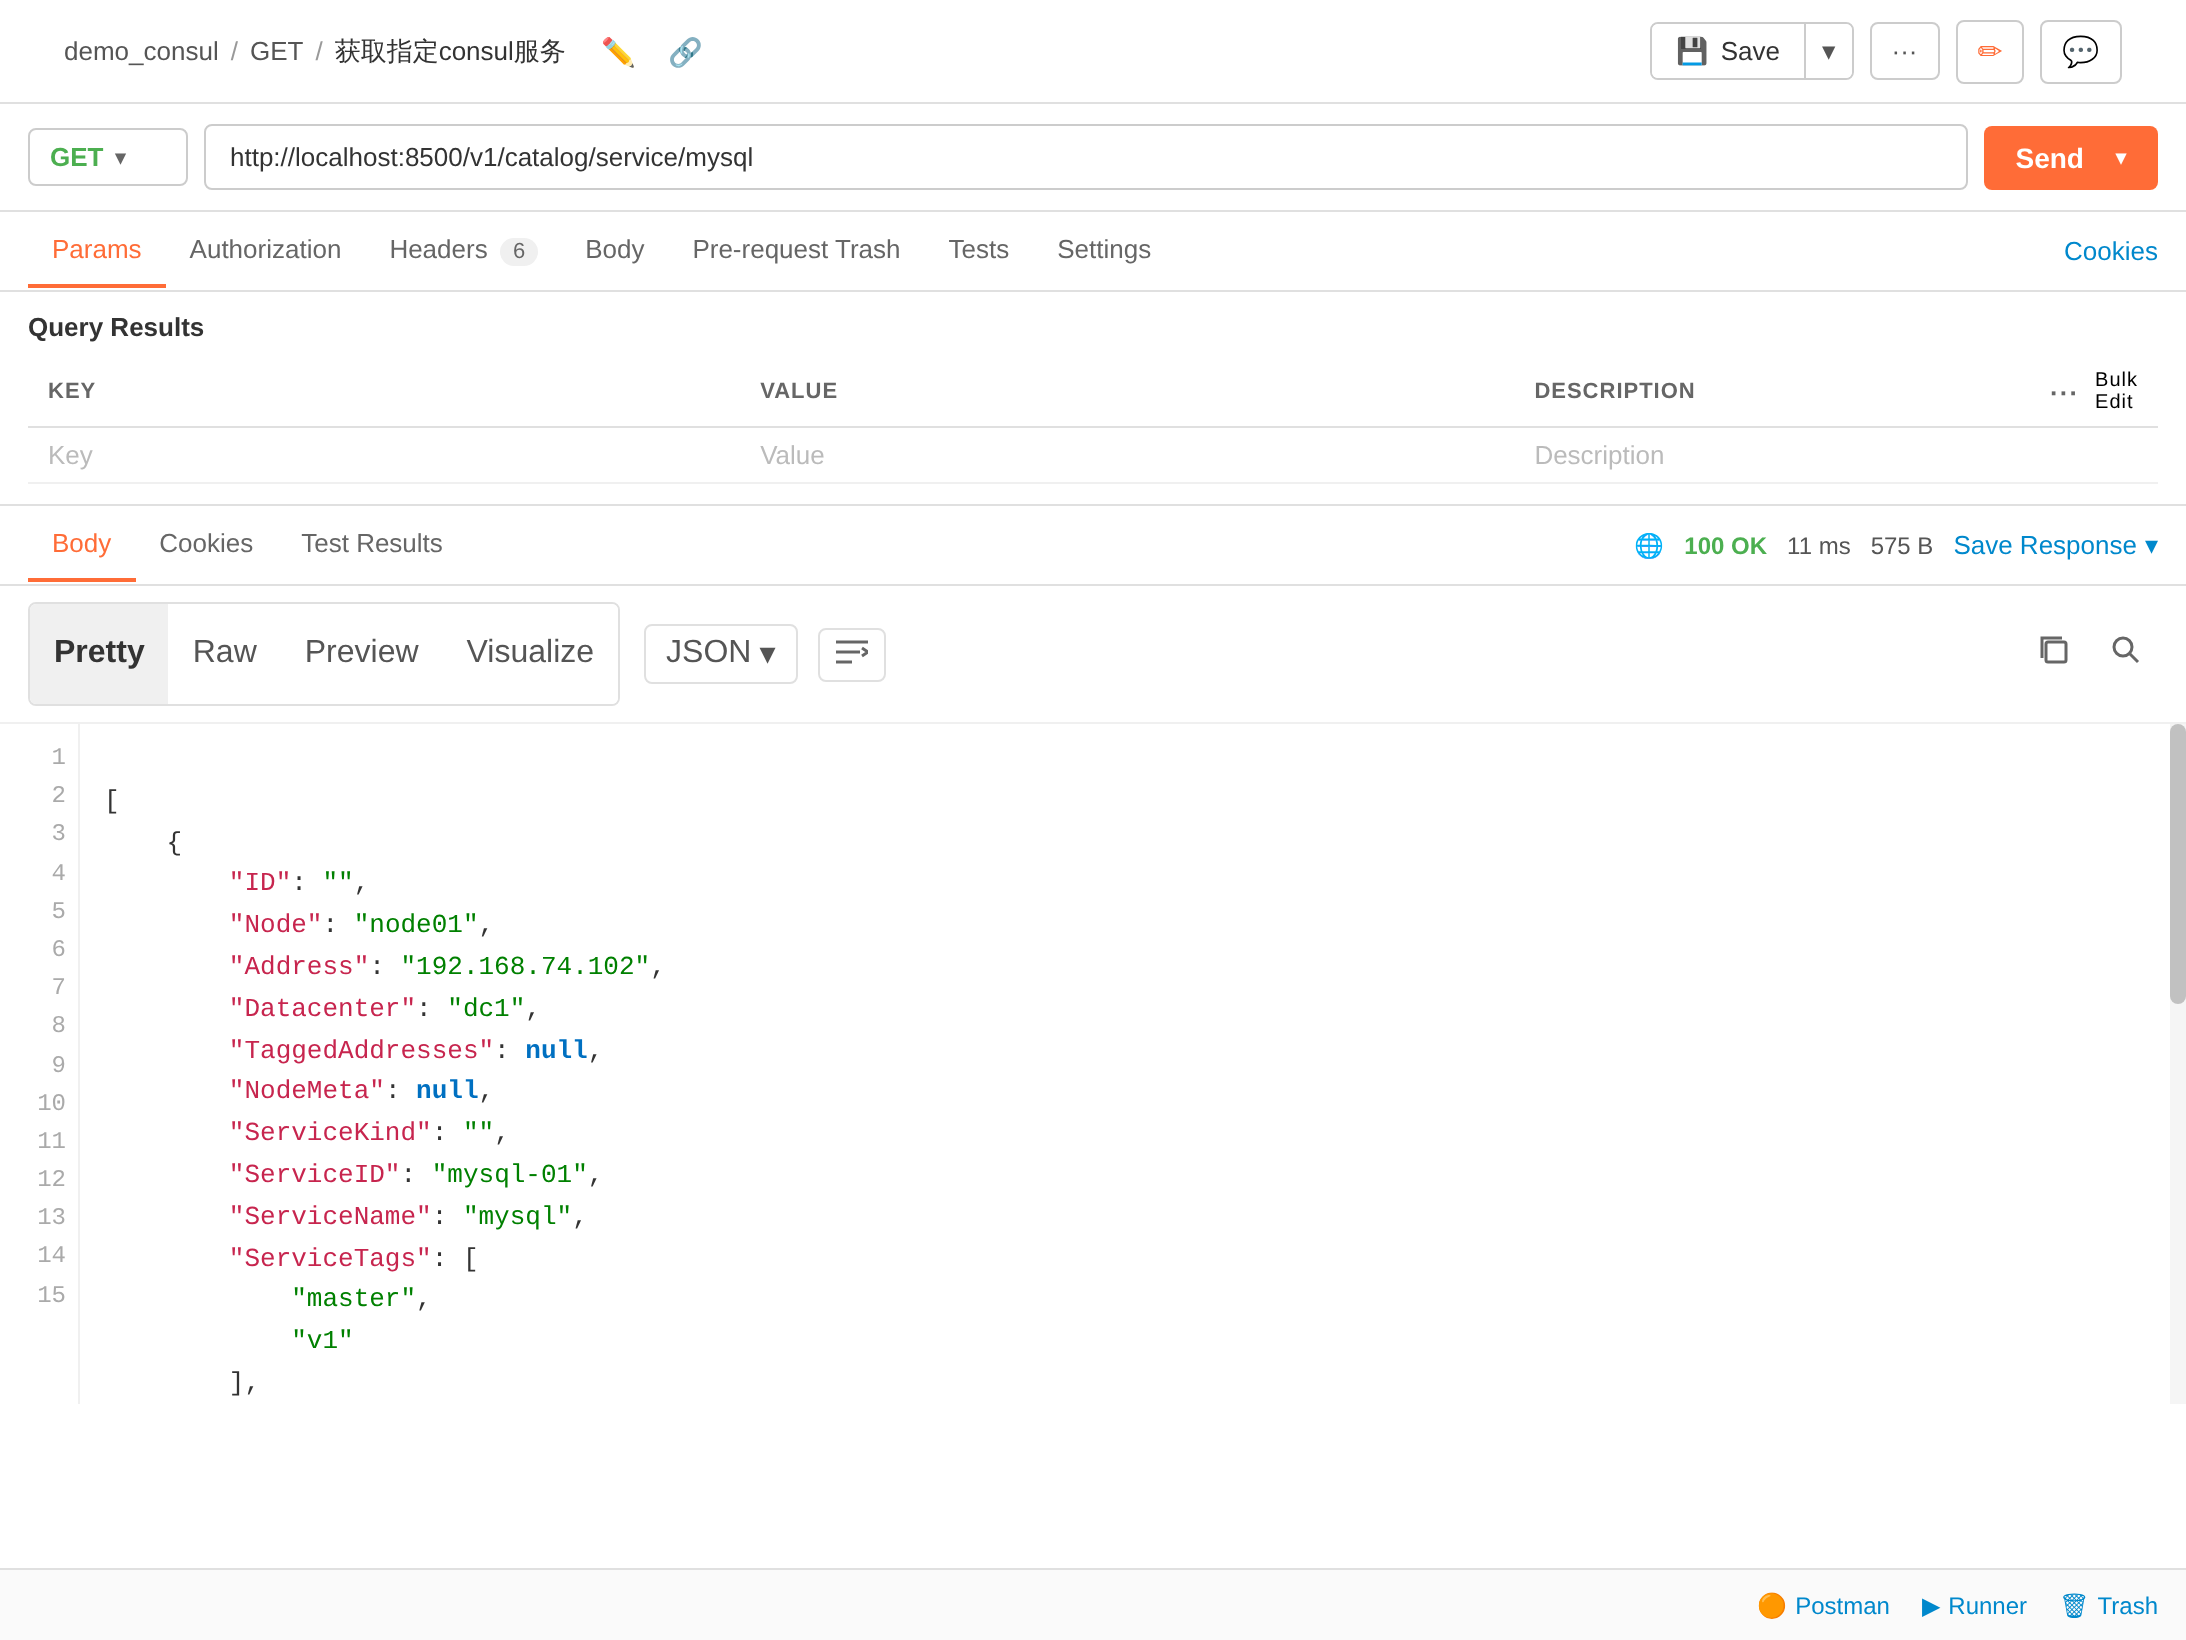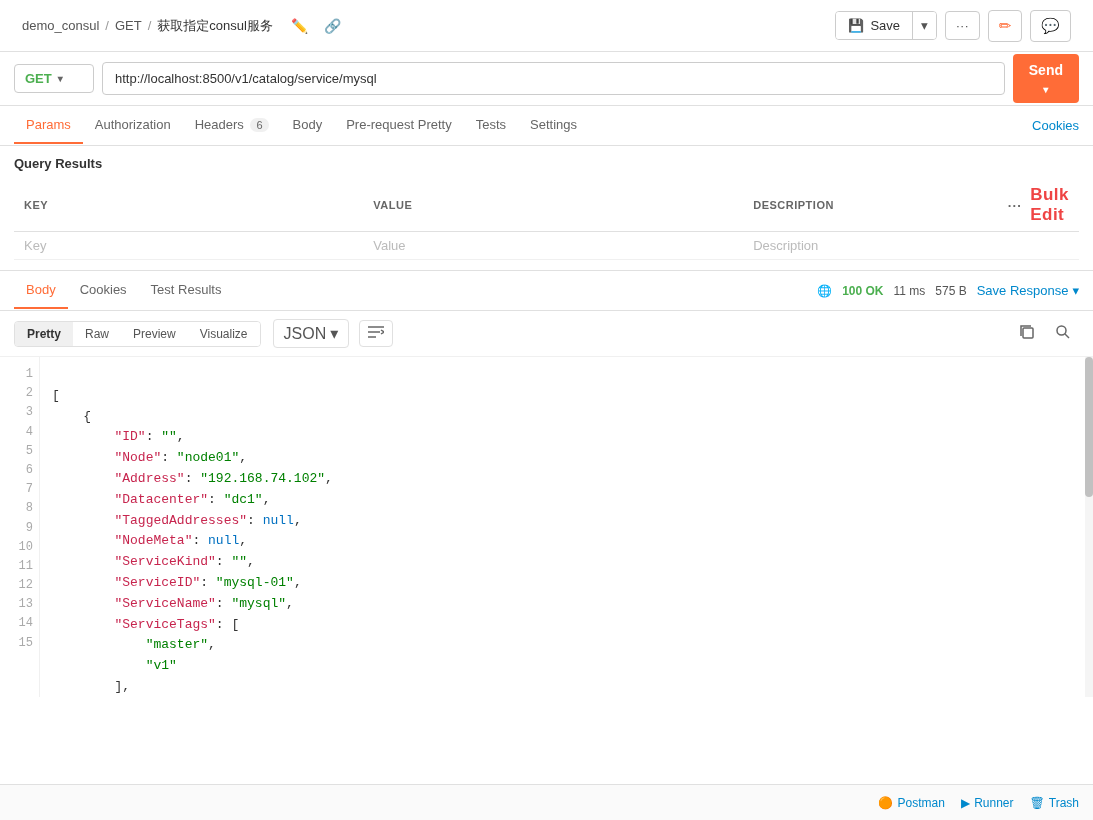--- a/index.html
+++ b/index.html
@@ -11,21 +11,21 @@
       overflow: hidden;
       width: 1093px;
       height: 820px;
     }
 
     
     .top-bar {
       display: flex;
       align-items: center;
       justify-content: space-between;
-      padding: 8px 22px;
+      padding: 8px 32px;
       border-bottom: 1px solid #e0e0e0;
       background: #fff;
       height: 52px;
     }
     .breadcrumb {
       display: flex;
       align-items: center;
       gap: 6px;
       font-size: 13px;
       color: #555;
@@ -117,30 +117,29 @@
       border: 1px solid #ccc;
       border-radius: 4px;
       padding: 8px 12px;
       font-size: 13px;
       color: #333;
       outline: none;
     }
     .send-btn {
       display: flex;
       align-items: center;
-      gap: 6px;
+      gap: 16px;
       background: #ff6c37;
       color: #fff;
       border: none;
       border-radius: 4px;
       padding: 8px 16px;
       font-size: 14px;
       font-weight: 600;
       cursor: pointer;
-      flex-direction: column;
     }
     .send-chevron { font-size: 10px; }
 
     
     .request-tabs {
       display: flex;
       align-items: center;
       padding: 0 14px;
       border-bottom: 1px solid #e0e0e0;
       background: #fff;
@@ -207,23 +206,23 @@
     .params-table .val-col { width: 38%; }
     .params-table .desc-col { width: 25%; }
     .placeholder-text { color: #bbb; font-size: 13px; }
     .col-actions-header {
       display: flex;
       justify-content: flex-end;
       align-items: center;
       gap: 8px;
     }
     .bulk-edit-btn {
-      color: #ef4444;
-      font-size: 17px;
-      font-weight: 700;
+      color: #000000;
+      font-size: 10px;
+      font-weight: 400;
       cursor: pointer;
     }
 
     
     .divider {
       height: 1px;
       background: #e0e0e0;
       margin: 10px 0 0;
     }
 
@@ -283,22 +282,22 @@
       gap: 4px;
       border-bottom: 1px solid #f0f0f0;
     }
     .view-tabs {
       display: flex;
       border: 1px solid #e0e0e0;
       border-radius: 4px;
       overflow: hidden;
     }
     .view-tab {
-      padding: 5px 12px;
-      font-size: 12px;
+      padding: 16px 12px;
+      font-size: 16px;
       cursor: pointer;
       color: #555;
       border: none;
       background: #fff;
     }
     .view-tab.active {
       background: #f0f0f0;
       font-weight: 600;
       color: #333;
     }
@@ -361,21 +360,21 @@
       white-space: pre;
       line-height: 1.6;
     }
     .code-area::-webkit-scrollbar { width: 8px; }
     .code-area::-webkit-scrollbar-track { background: #f5f5f5; }
     .code-area::-webkit-scrollbar-thumb { background: #ccc; border-radius: 4px; }
 
     .json-bracket { color: #333; }
     .json-key { color: #c7254e; }
     .json-str { color: #008000; }
-    .json-null { color: #0070c1; }
+    .json-null { color: #0070c1; font-weight: bold; }
 
     
     .bottom-bar {
       display: flex;
       align-items: center;
       justify-content: flex-end;
       padding: 6px 14px;
       border-top: 1px solid #e0e0e0;
       background: #fafafa;
       height: 36px;
@@ -438,21 +437,21 @@
       <span>Send</span>
       <span class="send-chevron">▾</span>
     </button>
   </div>
 
   <div class="request-tabs">
     <div class="tab active">Params</div>
     <div class="tab">Authorization</div>
     <div class="tab">Headers <span class="tab-badge">6</span></div>
     <div class="tab">Body</div>
-    <div class="tab">Pre-request Pretty</div>
+    <div class="tab">Pre-request Trash</div>
     <div class="tab">Tests</div>
     <div class="tab">Settings</div>
     <span class="cookies-link">Cookies</span>
   </div>
 
   <div class="query-params-section">
     <div class="section-title">Query Results</div>
     <table class="params-table">
       <thead>
         <tr>

